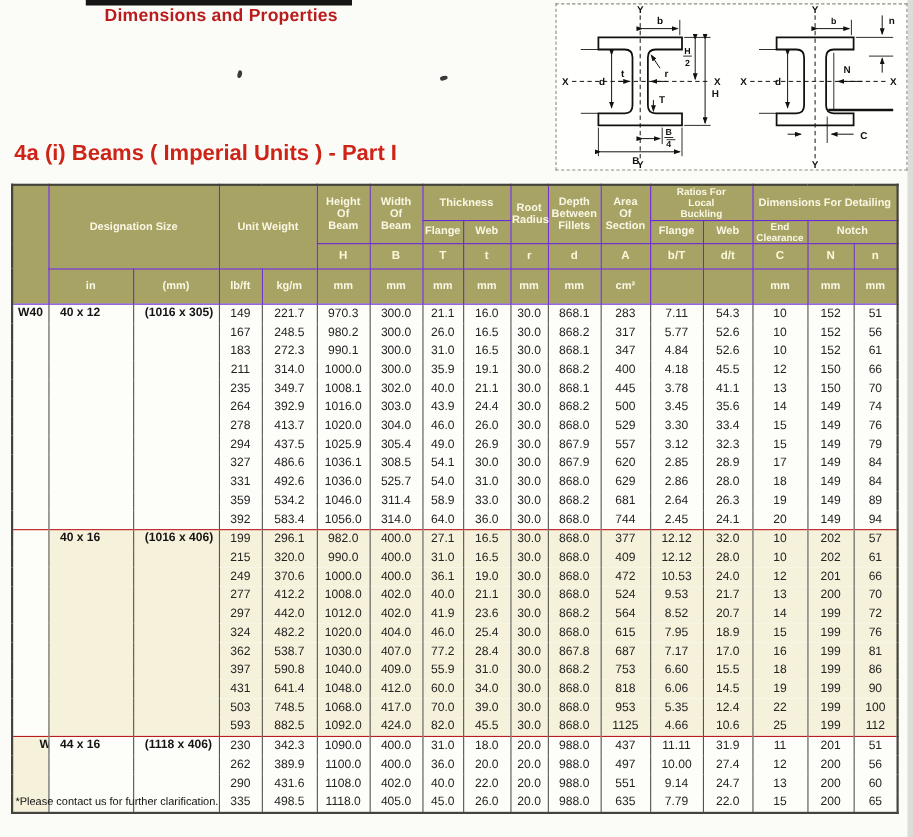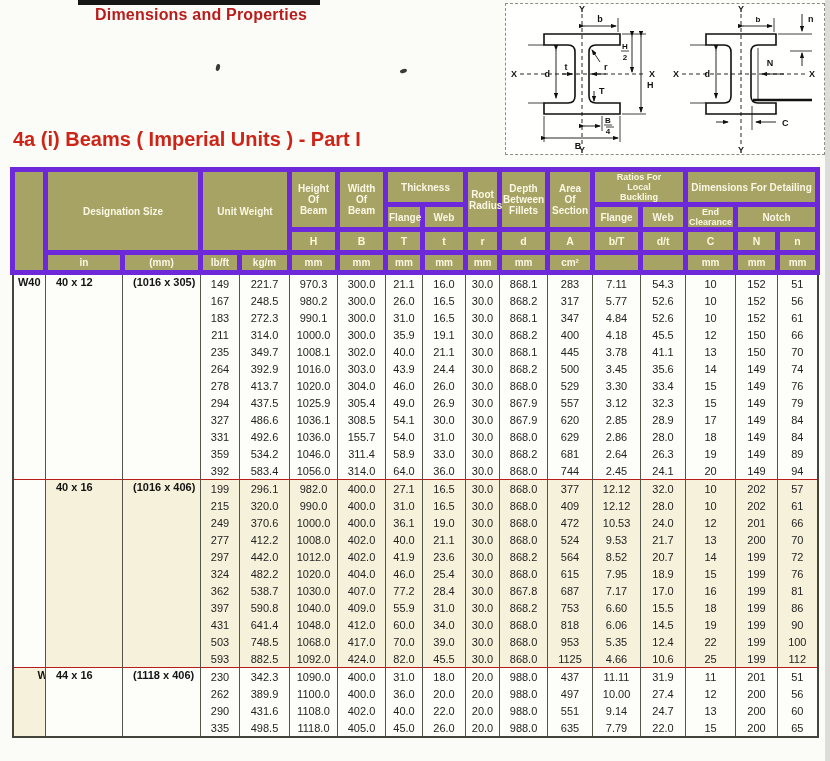--- a/index.html
+++ b/index.html
@@ -22,24 +22,24 @@
   .diagram-box{position:absolute;left:505px;top:3px;width:320px;height:152px;background:#fffffd;
     border:1px dashed #8d8d85;box-sizing:border-box;}
   .diagram-box svg{display:block;}
   .dim-label{font-family:"Liberation Sans",sans-serif;font-size:9px;font-weight:bold;fill:#111;}
   .dim-small{font-size:8px;}
   
   table.beam-table{position:absolute;left:10px;top:167px;width:805px;
     border-collapse:collapse;table-layout:fixed;border:2px solid #45443c;}
   thead td{
     background:#a6a364;color:#faf7e4;font-weight:bold;font-size:10px;text-align:center;
-    vertical-align:middle;border:5px solid #6d28d9;white-space:pre-line;line-height:1.12;padding:0 1px;}
+    vertical-align:middle;border:1px solid #6d28d9;white-space:pre-line;line-height:1.12;padding:0 1px;}
   thead td.hdr-sm{font-size:9px;}
   thead tr.row-a{height:32px;} thead tr.row-b{height:19px;}
-  thead tr.row-c{height:23px;} thead tr.row-d{height:20px;}
+  thead tr.row-c{height:23px;} thead tr.row-d{height:32px;}
   thead tr.row-c td{font-size:10.5px;color:#fbf8d9;}
   thead tr.row-d td{font-size:10px;}
   tbody td{
     border-left:1px solid #55544b;border-right:1px solid #55544b;border-top:none;border-bottom:none;
     font-size:11px;color:#232323;text-align:center;height:17px;padding:0;overflow:hidden;}
   tbody tr.group-start td{border-top:1px solid #b91c1c;}
   tbody td.family{font-weight:bold;color:#141414;vertical-align:top;padding-top:1px;}
   tbody td.size-in,tbody td.size-mm{
     text-align:left;padding-left:10px;font-weight:bold;color:#141414;vertical-align:top;padding-top:1px;margin-left:13px;}
   tbody tr.g0 td{background:#fdfdf9;}
@@ -387,21 +387,21 @@
         <td>2.85</td>
         <td>28.9</td>
         <td>17</td>
         <td>149</td>
         <td>84</td>
       </tr>
       <tr class="g0">
         <td>331</td>
         <td>492.6</td>
         <td>1036.0</td>
-        <td>155.7</td>
+        <td>525.7</td>
         <td>54.0</td>
         <td>31.0</td>
         <td>30.0</td>
         <td>868.0</td>
         <td>629</td>
         <td>2.86</td>
         <td>28.0</td>
         <td>18</td>
         <td>149</td>
         <td>84</td>
@@ -681,13 +681,14 @@
         <td>7.79</td>
         <td>22.0</td>
         <td>15</td>
         <td>200</td>
         <td>65</td>
       </tr>
     </tbody>
 </table>
 
 <div class="notes">
+  <div>*Please contact us for further clarification.</div>
 </div>
 
 </body></html>

